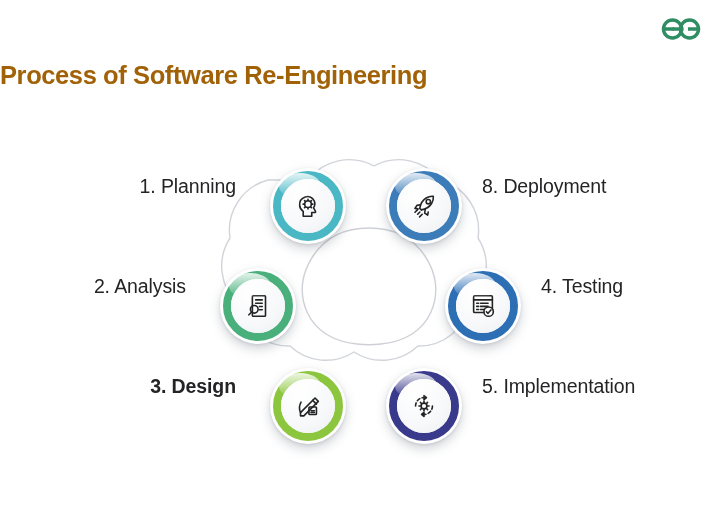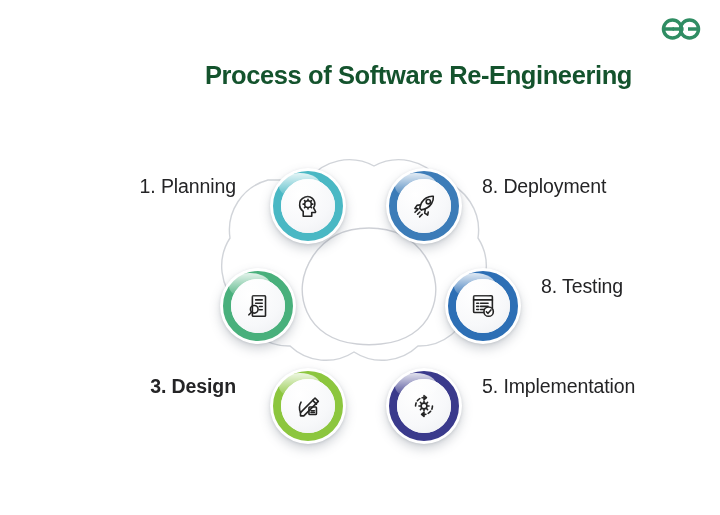--- a/index.html
+++ b/index.html
@@ -14,25 +14,25 @@
   
   #gfg-logo{
     position:absolute; top:14px; right:16px;
     width:46px; height:30px;
   }
 
   
   #page-title{
     position:absolute;
     top:61px; left:0; width:632px;
-    text-align:right;
+    text-align:left;
     font-size:25.5px;
     font-weight:bold;
     letter-spacing:-0.4px;
-    color:#14532d;
+    color:#a16207;
   }
 
   
   #diagram{
     position:absolute;
     left:8px; top:130px;
     width:720px; height:340px;
   }
 
   
@@ -185,38 +185,39 @@
         <g fill="none" stroke="#232323" stroke-width="1.7" stroke-linejoin="round" stroke-linecap="round">
           <path d="M11 5h12a1 1 0 0 1 1 1v20a1 1 0 0 1-1 1H11a1 1 0 0 1-1-1V6a1 1 0 0 1 1-1z"></path>
           <path d="M13.5 9.5h7M13.5 13h7M17.5 16.5h3M17.5 20h3"></path>
           <circle cx="12" cy="19.5" r="4.1"></circle>
           <path d="M9 22.6L6.3 25.4"></path>
         </g>
       </svg>
     </span>
     <span class="gloss"></span>
   </div>
+  <div class="label" id="label-analysis">2. Analysis</div>
 
   <div class="node" id="node-testing">
     <span class="ring" style="border-color:#2D6FB5;"></span>
     <span class="inner">
       <svg class="glyph" viewBox="0 0 32 32">
         <g fill="none" stroke="#232323" stroke-width="1.7" stroke-linejoin="round" stroke-linecap="round">
           <rect x="6" y="5" width="20" height="18" rx="1.2"></rect>
           <path d="M6 9.5h20"></path>
           <path d="M9.3 13h2M9.3 16.4h2M9.3 19.8h2"></path>
           <path d="M13.4 13h8M13.4 16.4h8M13.4 19.8h4.5"></path>
           <circle cx="22" cy="22" r="5" fill="#ffffff"></circle>
           <path d="M19.6 22.1l1.7 1.7 3.2-3.6"></path>
         </g>
       </svg>
     </span>
     <span class="gloss"></span>
   </div>
-  <div class="label" id="label-testing">8. Testing</div>
+  <div class="label" id="label-testing">4. Testing</div>
 
   <div class="node" id="node-design">
     <span class="ring" style="border-color:#8CC63E;"></span>
     <span class="inner">
       <svg class="glyph" viewBox="0 0 32 32">
         <g fill="none" stroke="#232323" stroke-width="1.7" stroke-linejoin="round" stroke-linecap="round">
           <path d="M23.5 7.5L8 23v3.5h3.5L27 11z"></path>
           <path d="M21 10l4 4"></path>
           <path d="M8 23c-1.6-3.6-1.4-7.8.6-11.2"></path>
           <rect x="17" y="17" width="8" height="8" rx="0.8"></rect>

